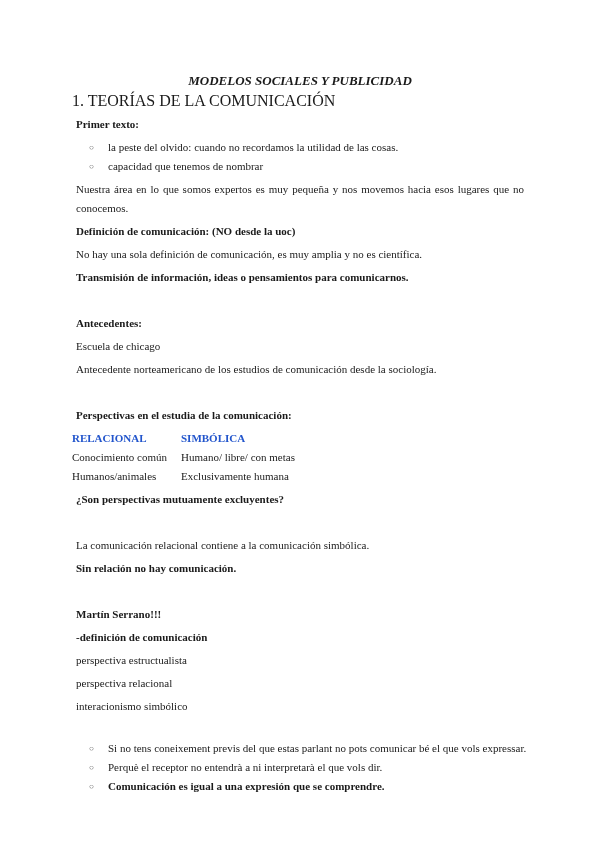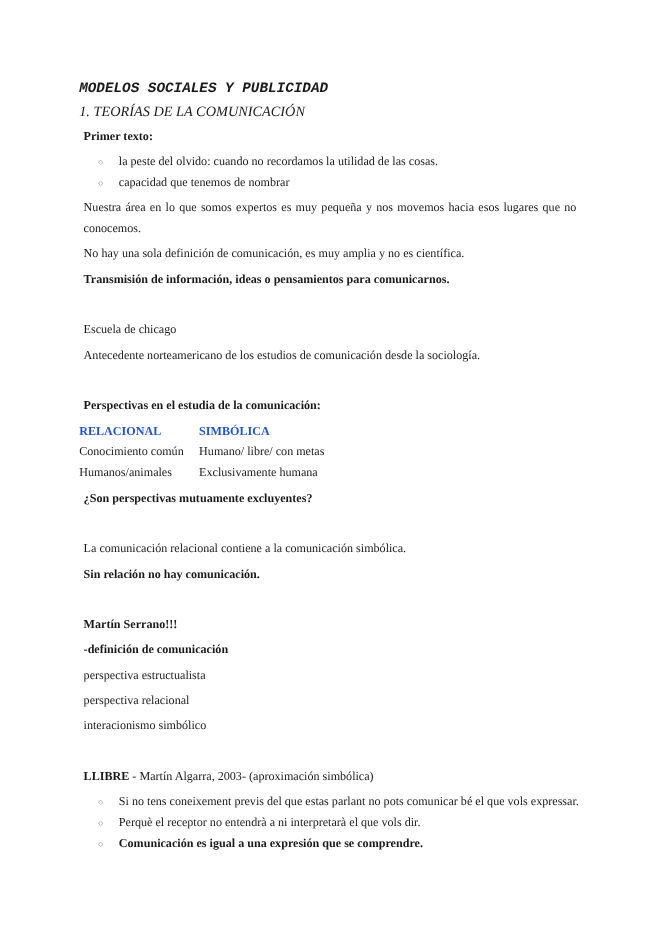--- a/index.html
+++ b/index.html
@@ -2,22 +2,22 @@
 <html><head>
 <meta charset="utf-8">
 <style>
   html, body { margin: 0; padding: 0; background: #ffffff; }
   body {
     width: 600px; height: 848px; position: relative; overflow: hidden;
     font-family: "Liberation Serif", "DejaVu Serif", serif;
     color: #1a1a1a;
   }
   .page { position: absolute; left: 72px; top: 70px; width: 456px; font-size: 11px; line-height: 19px; }
-  .title { font-weight: bold; font-style: italic; font-size: 13px; line-height: 20px; margin-top: 1px; font-family: Liberation Mono, monospace; }
-  .h1 { font-style: italic; font-size: 13px; line-height: 20px; }
+  .title { text-align: center; font-weight: bold; font-style: italic; font-size: 13px; line-height: 20px; margin-top: 1px; }
+  .h1 { font-size: 16px; line-height: 20px; }
   .b { font-weight: bold; }
   .i { }
   .p { margin: 4px; }
   .justify { text-align: justify; }
   .blank { height: 19px; }
   ul.circ { list-style: none; margin: 0; padding: 0; }
   ul.circ li { position: relative; padding-left: 36px; text-align: justify; }
   ul.circ li .bullet { position: absolute; left: 17px; top: 0; font-size: 8px; color: #555; }
   .cols { display: flex; }
   .cols .c1 { width: 109px; }
@@ -36,24 +36,26 @@
       <span class="bullet">○</span>
       <span>la peste del olvido: cuando no recordamos la utilidad de las cosas.</span>
     </li>
     <li>
       <span class="bullet">○</span>
       <span>capacidad que tenemos de nombrar</span>
     </li>
   </ul>
 
   <div class="p justify">Nuestra área en lo que somos expertos es muy pequeña y nos movemos hacia esos lugares que no conocemos.</div>
+  <div class="p b">Definición de comunicación: (NO desde la uoc)</div>
   <div class="p">No hay una sola definición de comunicación, es muy amplia y no es científica.</div>
   <div class="p b">Transmisión de información, ideas o pensamientos para comunicarnos.</div>
   <div class="blank"></div>
 
+  <div class="p b">Antecedentes:</div>
   <div class="p i">Escuela de chicago</div>
   <div class="p">Antecedente norteamericano de los estudios de comunicación desde la sociología.</div>
   <div class="blank"></div>
 
   <div class="p b">Perspectivas en el estudia de la comunicación:</div>
   <div class="cols">
     <span class="c1 blue">RELACIONAL</span>
     <span class="blue">SIMBÓLICA</span>
   </div>
   <div class="cols">
@@ -71,23 +73,20 @@
   <div class="p b">Sin relación no hay comunicación.</div>
   <div class="blank"></div>
 
   <div class="p b">Martín Serrano!!!</div>
   <div class="p b">-definición de comunicación</div>
   <div class="p">perspectiva estructualista</div>
   <div class="p">perspectiva relacional</div>
   <div class="p">interacionismo simbólico</div>
   <div class="blank"></div>
 
-  <div class="p">
-    <span class="b">LLIBRE</span><span> - </span><span class="i">Martín Algarra, 2003-</span><span class="i"> (aproximación simbólica)</span>
-  </div>
   <ul class="circ">
     <li>
       <span class="bullet">○</span>
       <span>Si no tens coneixement previs del que estas parlant no pots comunicar bé el que vols expressar.</span>
     </li>
     <li>
       <span class="bullet">○</span>
       <span>Perquè el receptor no entendrà a ni interpretarà el que vols dir.</span>
     </li>
     <li class="b">

